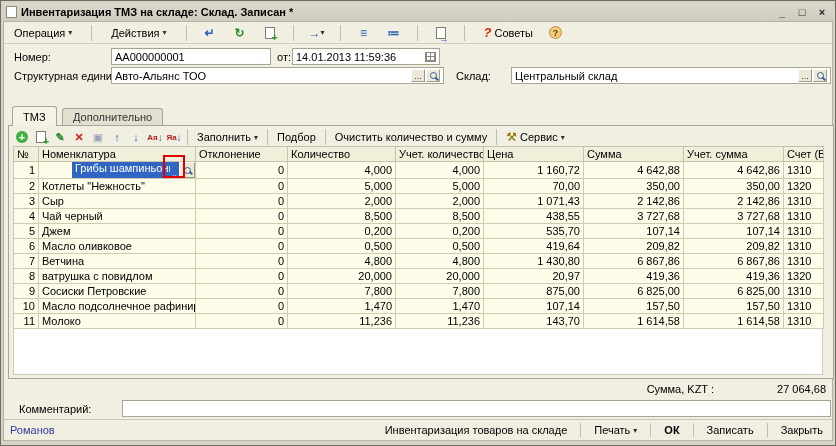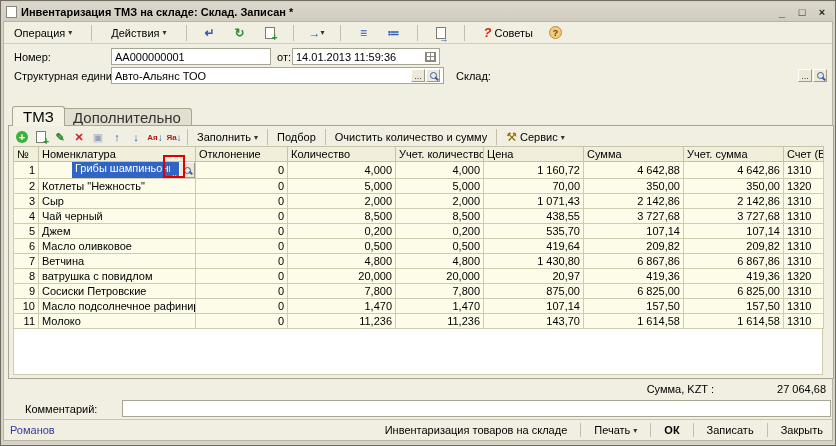--- a/index.html
+++ b/index.html
@@ -31,21 +31,21 @@
   .f-input{position:absolute;height:17px;background:#fff;border:1px solid #a9a593;font-size:11px;padding:3px 3px;color:#000;}
   .in-btns{position:absolute;display:flex;align-items:center;height:17px;gap:1px;padding-right:2px;justify-content:flex-end;}
   .sq-btn{width:14px;height:13px;background:#ece9d8;border:1px solid #9d9a8a;border-top-color:#fff;border-left-color:#fff;display:flex;align-items:center;justify-content:center;font-size:9px;line-height:6px;color:#333;}
   .mag-icon{position:relative;width:7px;height:7px;border:1.5px solid #355f9e;border-radius:50%;display:inline-block;}
   .mag-icon::after{content:"";position:absolute;width:4px;height:1.5px;background:#355f9e;right:-3.5px;bottom:-1px;transform:rotate(45deg);}
   .cal-icon{width:11px;height:10px;display:inline-block;background:
     repeating-linear-gradient(90deg,#8a887c 0 1px,transparent 1px 4px),
     repeating-linear-gradient(0deg,#8a887c 0 1px,transparent 1px 4px),#fff;border:1px solid #8a887c;}
 
   
-  .tab{position:absolute;top:84px;height:19px;font-size:15px;display:flex;align-items:center;justify-content:center;border:1px solid #a9a593;border-bottom:none;border-radius:3px 3px 0 0;padding:0 10px;}
+  .tab{position:absolute;top:84px;height:19px;font-size:11px;display:flex;align-items:center;justify-content:center;border:1px solid #a9a593;border-bottom:none;border-radius:3px 3px 0 0;padding:0 10px;}
   .tab.active{background:#f5f3e6;z-index:3;height:20px;font-weight:normal;}
   .tab.inactive{background:#e2ded0;top:86px;height:17px;color:#333;}
   .panel{position:absolute;left:4px;top:103px;width:826px;height:254px;border:1px solid #a9a593;background:#f1efe2;z-index:2;}
 
   
   .tbl-toolbar{position:absolute;left:4px;top:2px;height:18px;display:flex;align-items:center;gap:1px;font-size:11px;}
   .t-ico{width:18px;height:16px;display:flex;align-items:center;justify-content:center;font-size:11px;}
   .add-circle{width:12px;height:12px;border-radius:50%;background:#3db03d;color:#fff;font-size:11px;line-height:11px;font-weight:bold;display:flex;align-items:center;justify-content:center;}
   .txt-btn{padding:1px 5px;display:flex;align-items:center;gap:3px;}
   .sort-ic{font-size:8px;font-weight:bold;color:#b02020;display:flex;align-items:center;justify-content:center;}
@@ -152,20 +152,21 @@
     <span class="f-label" style="left:10px;top:48px;">Структурная единица:</span>
     <input class="f-input" style="left: 107px; top: 45px; width: 333px; padding-right: 34px;" readonly="" value="Авто-Альянс ТОО">
     <span class="in-btns" style="left:406px;top:45px;width:32px;">
       <span class="sq-btn">...</span>
       <span class="sq-btn">
             <span class="mag-icon"></span>
           </span>
     </span>
 
     <span class="f-label" style="left:452px;top:48px;">Склад:</span>
+    <input class="f-input" style="left: 507px; top: 45px; width: 320px; padding-right: 34px;" readonly="" value="Центральный склад">
     <span class="in-btns" style="left:793px;top:45px;width:32px;">
       <span class="sq-btn">...</span>
       <span class="sq-btn">
             <span class="mag-icon"></span>
           </span>
     </span>
 
     <div class="tab active" style="left:8px;">ТМЗ</div>
     <div class="tab inactive" style="left:58px;">Дополнительно</div>
 
@@ -389,21 +390,21 @@
       <div class="filler" style="top:203px;height:46px;"></div>
     </div>
 
     <div class="red-box" style="left:159px;top:133px;width:22px;height:23px;"></div>
 
     <span class="tot-label" style="left:560px;top:361px;">Сумма, KZT :</span>
     <span class="tot-value" style="left:712px;top:361px;">27 064,68</span>
     <span class="tot-label" style="left:560px;top:379px;">Сумма по учету, KZT :</span>
     <span class="tot-value" style="left:712px;top:379px;">27 064,66</span>
 
-    <span class="f-label" style="left:21px;top:381px;">Комментарий:</span>
+    <span class="f-label" style="left:15px;top:381px;">Комментарий:</span>
     <input class="f-input" style="left: 118px; top: 378px; width: 709px;" value="">
 
     <div class="statusbar">
       <span class="user">Романов</span>
       <span class="sb-right">
         <span class="sb-btn">Инвентаризация товаров на складе</span>
         <span class="sb-sep"></span>
         <span class="sb-btn">
               <span>Печать</span>
               <span class="dd-arr">▾</span>

